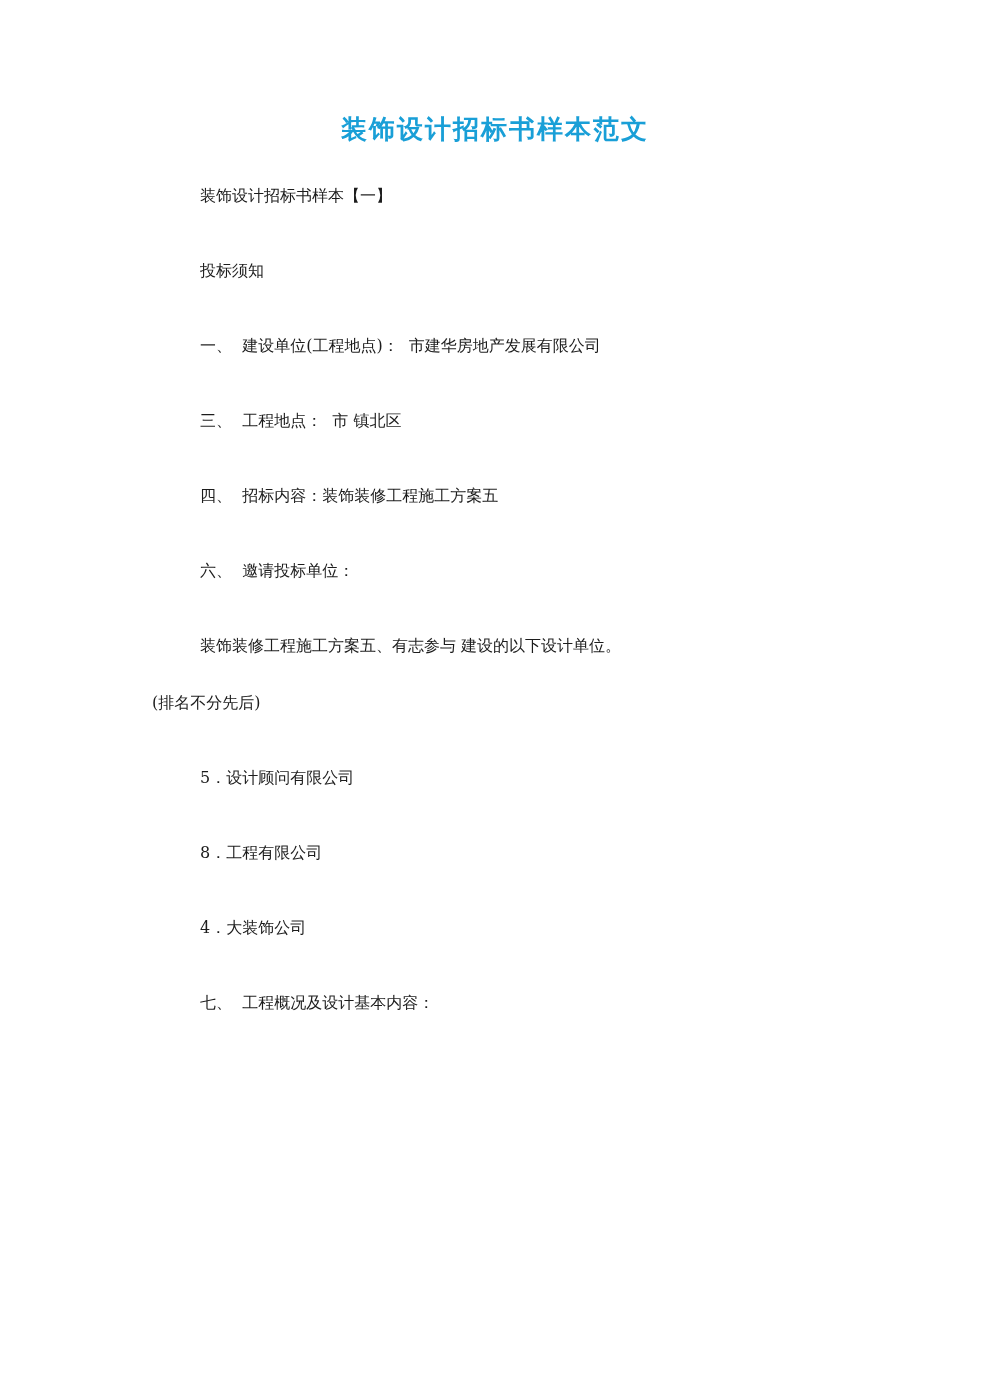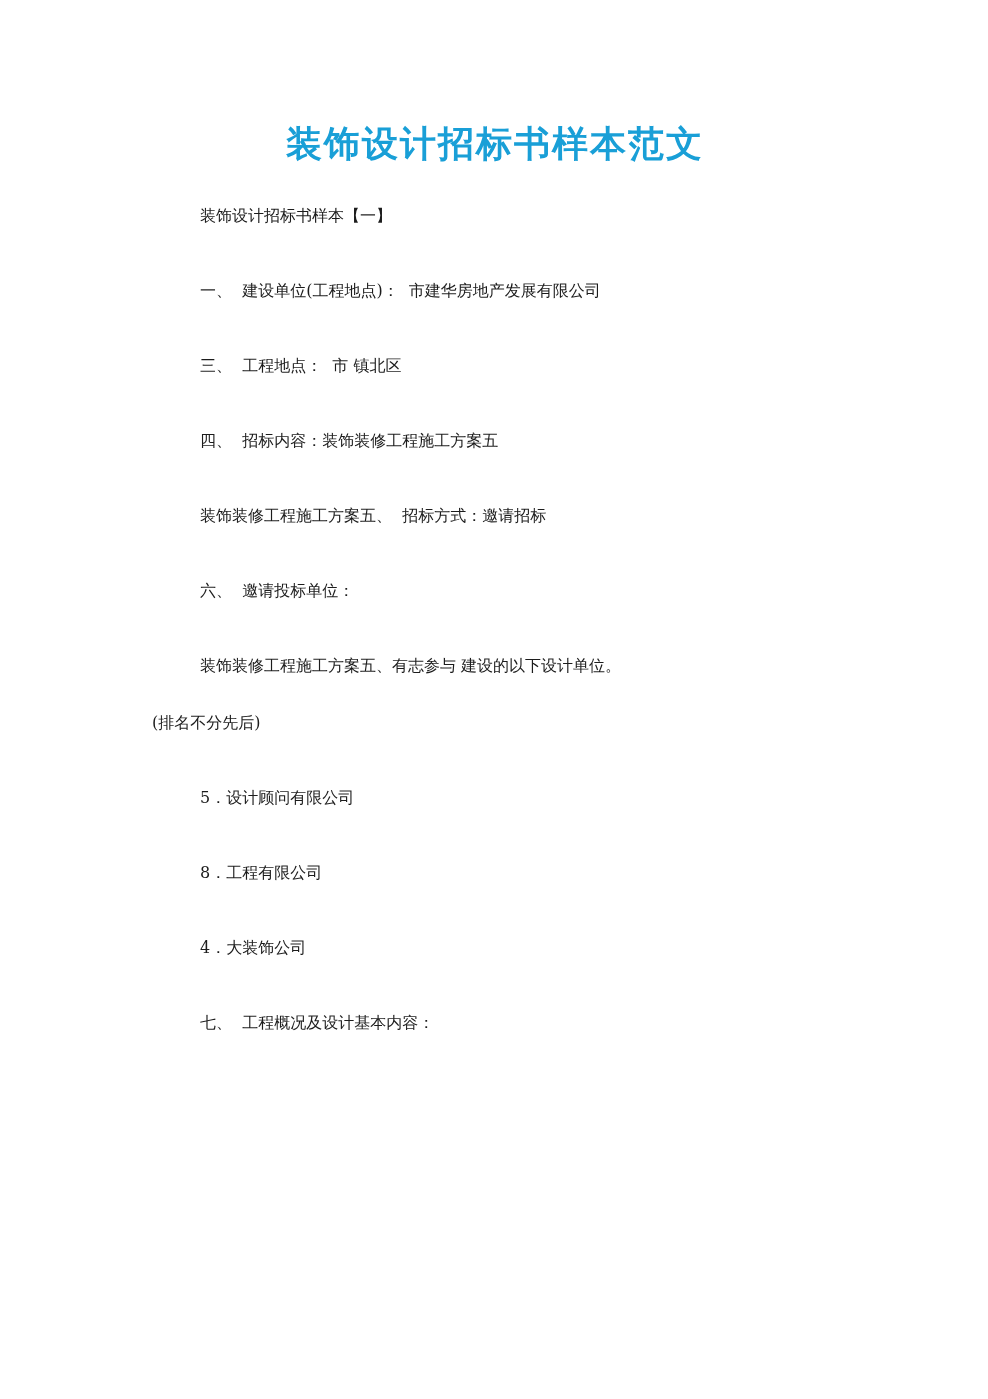--- a/index.html
+++ b/index.html
@@ -14,22 +14,22 @@
     font-family: "DejaVu Serif", "Liberation Serif", serif;
   }
   .page {
     box-sizing: border-box;
     width: 988px;
     height: 1399px;
     padding: 110px 150px 0 152px;
     background: #ffffff;
   }
   .doc-title {
-    margin: 12px 0 22px 0;
-    font-size: 36px;
+    margin: 4px 0 22px 0;
+    font-size: 26px;
     font-weight: bold;
     line-height: 1.2;
     text-align: center;
     letter-spacing: 2px;
     color: #199fd7;
   }
   .doc-paragraph {
     margin: 0 0 18px 0;
     font-size: 16px;
     line-height: 57px;
@@ -39,24 +39,24 @@
     word-break: break-all;
   }
 </style>
 </head>
 <body>
 
 <div class="page">
   <h1 class="doc-title">装饰设计招标书样本范文</h1>
 
   <p class="doc-paragraph">装饰设计招标书样本【一】</p>
+  <p class="doc-paragraph">投标须知</p>
   <p class="doc-paragraph">一、  建设单位(工程地点)：  市建华房地产发展有限公司</p>
   <p class="doc-paragraph">三、  工程地点：  市 镇北区</p>
   <p class="doc-paragraph">四、  招标内容：装饰装修工程施工方案五</p>
-  <p class="doc-paragraph">装饰装修工程施工方案五、  招标方式：邀请招标</p>
   <p class="doc-paragraph">六、  邀请投标单位：</p>
   <p class="doc-paragraph">装饰装修工程施工方案五、有志参与 建设的以下设计单位。
 (排名不分先后)</p>
   <p class="doc-paragraph">5．设计顾问有限公司</p>
   <p class="doc-paragraph">8．工程有限公司</p>
   <p class="doc-paragraph">4．大装饰公司</p>
   <p class="doc-paragraph">七、  工程概况及设计基本内容：</p>
 </div>
 
 </body></html>

